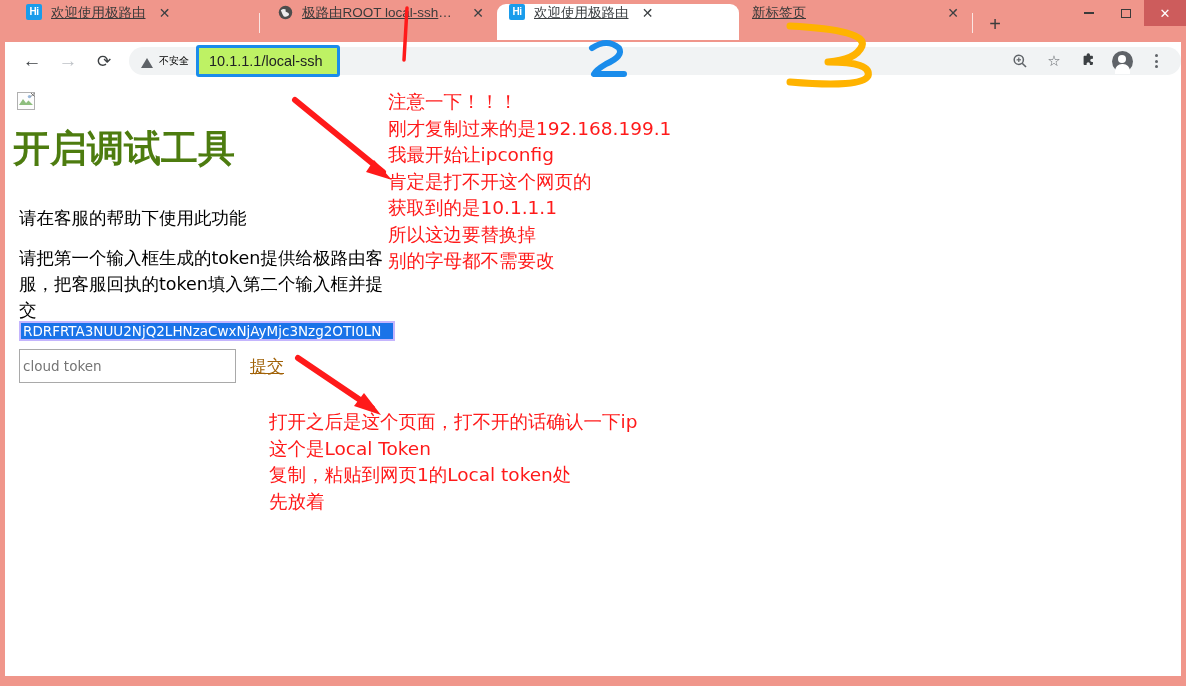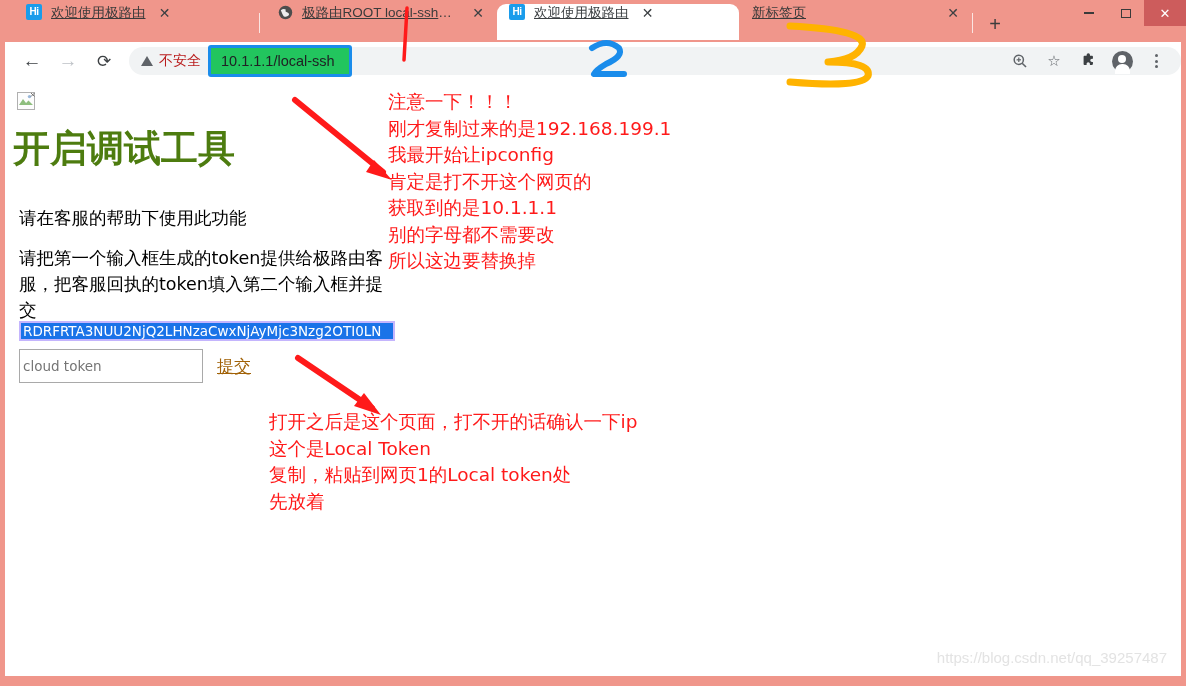--- a/index.html
+++ b/index.html
@@ -98,36 +98,36 @@
   .nav-btn.reload { color: #3c4043; font-size: 17px; }
   .omnibox {
     margin-left: 10px;
     height: 28px; flex: 1 1 auto;
     background: #f1f3f4; border-radius: 14px;
     display: flex; align-items: center;
     padding-left: 12px;
     position: relative;
   }
   .security-chip {
-    display: flex; align-items: center;
-    font-size: 14px; color: #b91c1c;
+    display: flex; align-items: flex-end;
+    font-size: 10px; color: #000000;
     white-space: nowrap;
   }
   .warn-tri {
     width: 0; height: 0; margin-right: 6px;
     border-left: 6px solid transparent;
     border-right: 6px solid transparent;
     border-bottom: 10px solid #5f6368;
     position: relative;
   }
   .url-box {
     margin-left: 7px;
     border: 3px solid #1a8ceb;
     border-radius: 3px;
-    background: #22c55e;
+    background: #bef264;
     padding: 2px 14px 2px 10px;
     font-size: 14.5px; color: #202124;
     height: 32px; display: flex; align-items: center;
     white-space: nowrap;
   }
   .tb-icons {
     display: flex; align-items: center; margin-left: auto; padding-right: 8px;
   }
   .tb-icon {
     width: 30px; height: 30px; margin: 0 2px;
@@ -186,21 +186,21 @@
     padding: 0 2px;
     line-height: 16px;
     white-space: nowrap; overflow: hidden;
     outline: none;
   }
   .cloud-row {
     position: absolute; left: 14px; top: 269px;
     display: flex; align-items: center;
   }
   .cloud-input {
-    width: 184px; height: 19px;
+    width: 217px; height: 19px;
     border: 1px solid #a9a9a9;
     background: #fff;
     font-size: 13.5px; color: #757575;
     padding: 16px 3px;
     font-family: "DejaVu Sans", "Liberation Sans", sans-serif;
     outline: none;
   }
   .submit-link {
     margin-left: 14px;
     font-size: 17px; color: #a16207;
@@ -352,32 +352,31 @@
       <input class="cloud-input" type="text" placeholder="cloud token" style="">
       <a class="submit-link" href="#">提交</a>
     </div>
 
     <div class="anno top">
       <div>注意一下！！！</div>
       <div>刚才复制过来的是192.168.199.1</div>
       <div>我最开始让ipconfig</div>
       <div>肯定是打不开这个网页的</div>
       <div>获取到的是10.1.1.1</div>
+      <div>所以这边要替换掉</div>
       <div>别的字母都不需要改</div>
-      <div>所以这边要替换掉</div>
     </div>
 
     <div class="anno bottom">
       <div>打开之后是这个页面，打不开的话确认一下ip</div>
       <div>这个是Local Token</div>
       <div>复制，粘贴到网页1的Local token处</div>
       <div>先放着</div>
     </div>
 
-    <div class="watermark">https://blog.csdn.net/qq_39257487</div>
   </div>
 
   <svg class="overlay">
 
     <line x1="407" y1="8" x2="404" y2="60" stroke="#ff1a1a" stroke-width="3.5" stroke-linecap="round"></line>
 
     <path d="M592 48 Q607 38 619 48 Q624 56 606 64 Q596 70 594 74 L624 74" fill="none" stroke="#1a8ceb" stroke-width="6" stroke-linecap="round" stroke-linejoin="round"></path>
 
     <path d="M790 26 Q868 30 862 46 Q856 60 828 62 Q872 62 868 76 Q862 88 790 82" fill="none" stroke="#ffb300" stroke-width="7" stroke-linecap="round" stroke-linejoin="round"></path>
 

